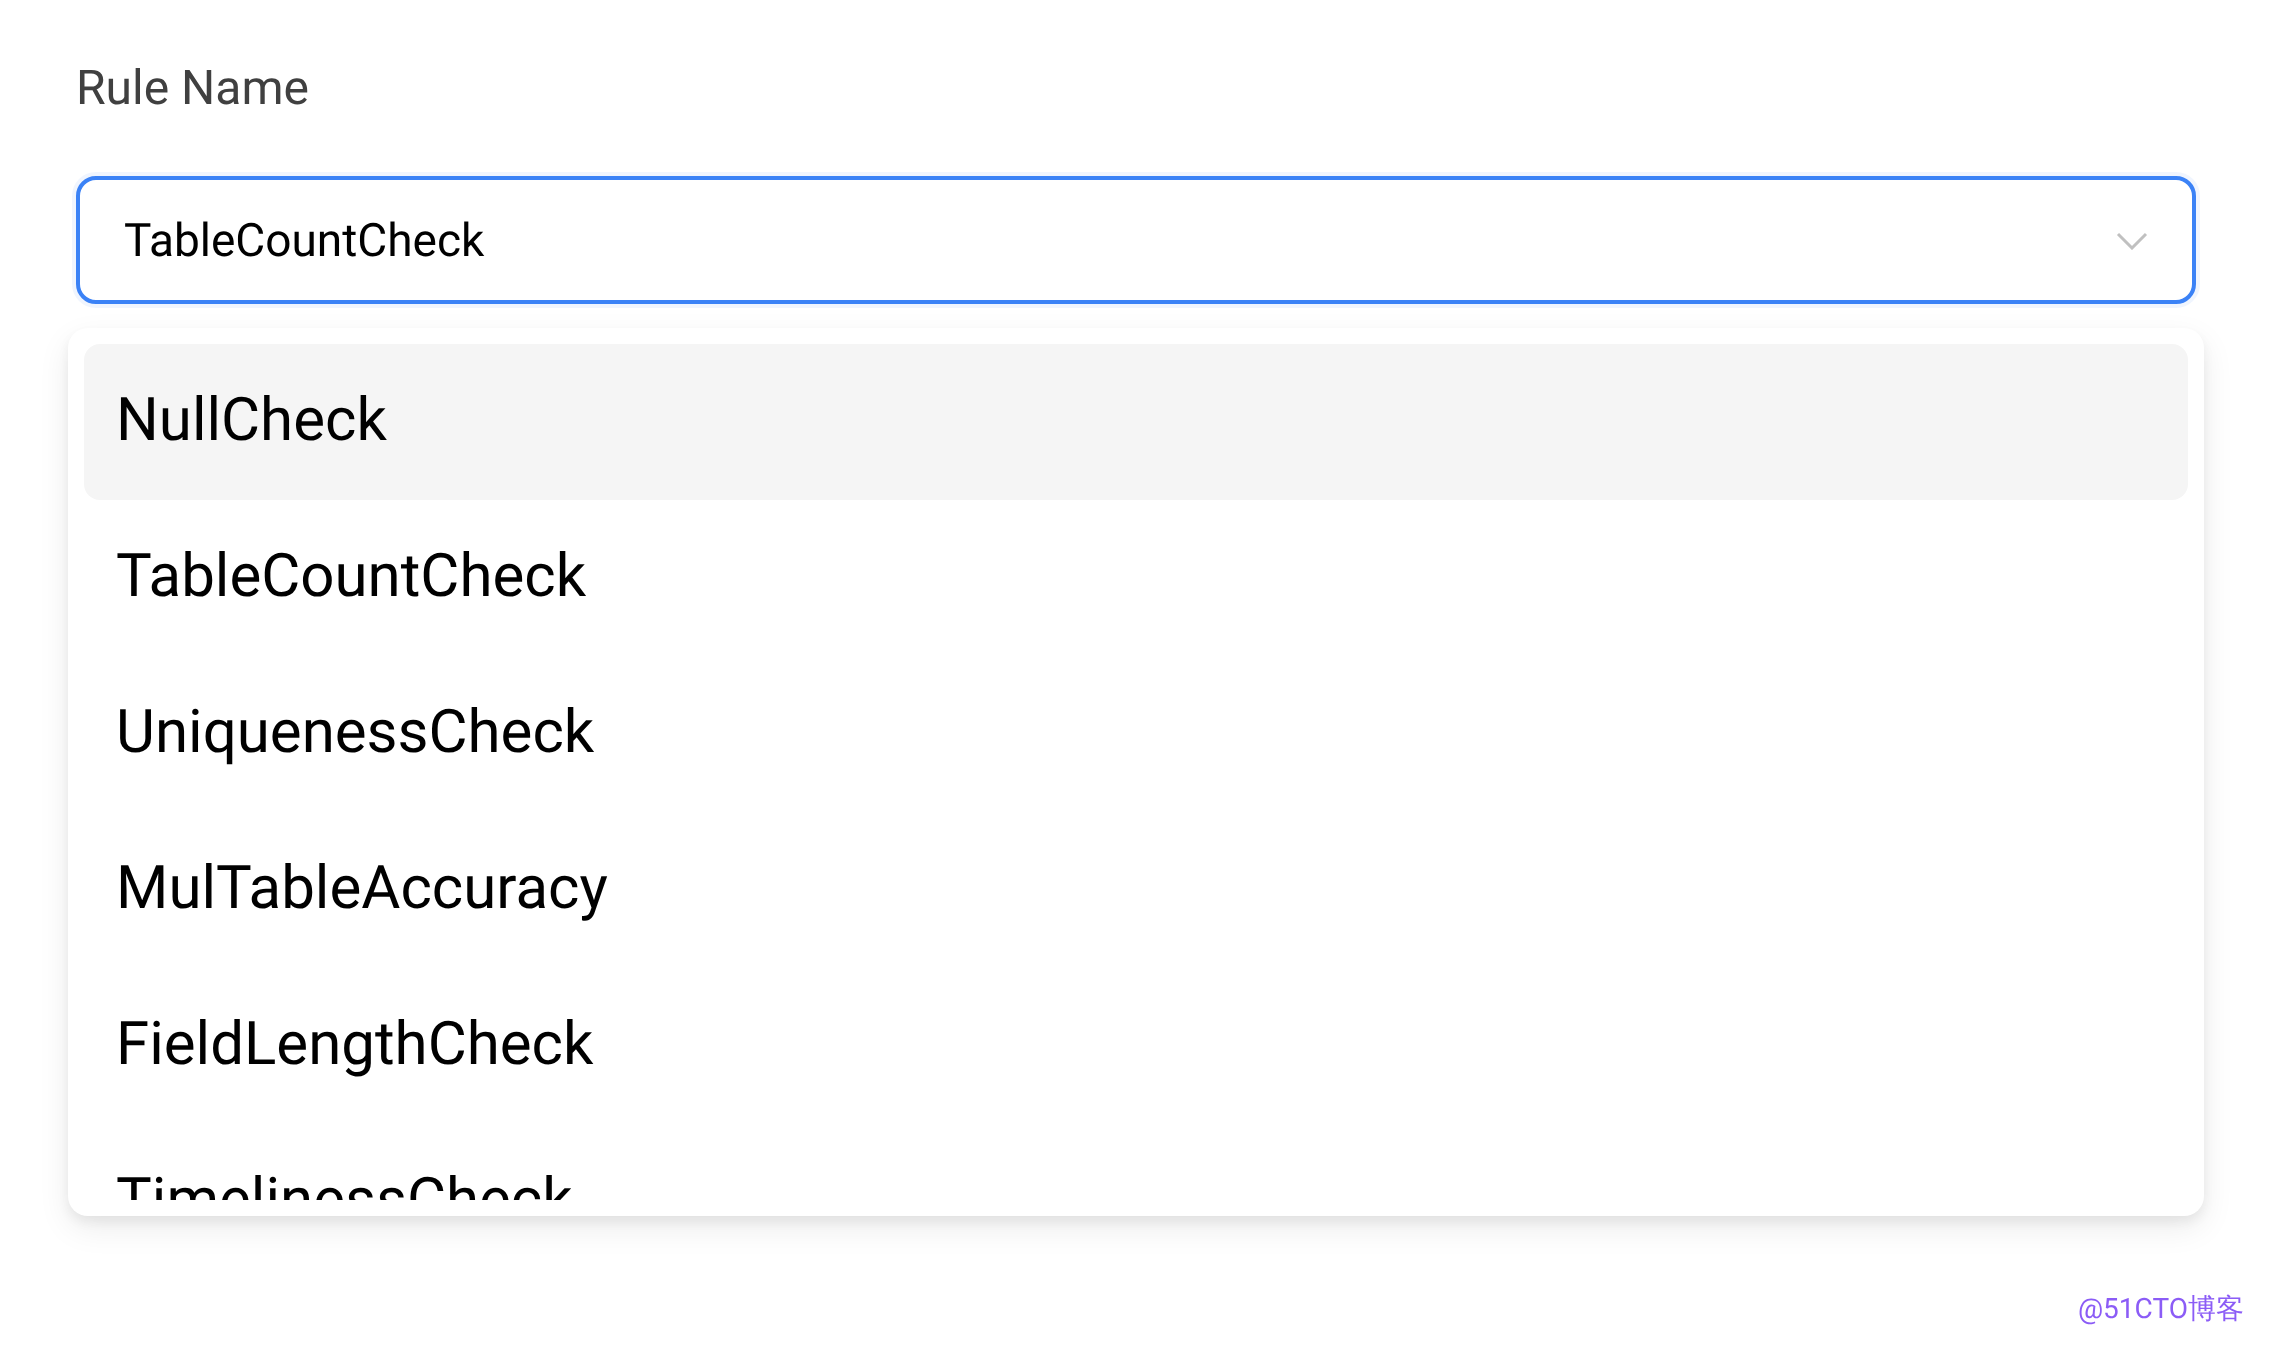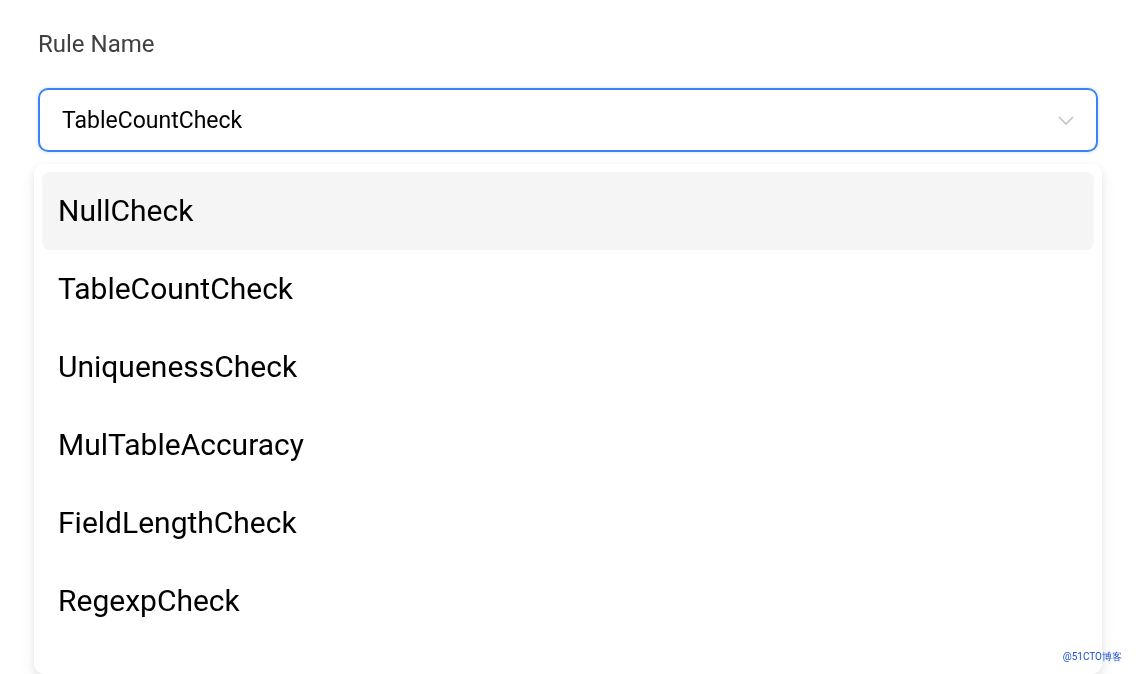--- a/index.html
+++ b/index.html
@@ -83,22 +83,22 @@
       margin-bottom: -40px;
     }
     .dropdown-clip {
       max-height: 494px;
       overflow: hidden;
     }
     .watermark {
       position: absolute;
       bottom: 10px;
       right: 14px;
-      font-size: 10px;
-      color: #1d4ed8;
+      font-size: 14px;
+      color: #8b5cf6;
     }
   </style>
 </head>
 <body>
 
 <label class="form-label">Rule Name</label>
 
 <div class="select-container">
   <div class="select-box">
     <span class="select-value">TableCountCheck</span>
@@ -109,19 +109,18 @@
     </span>
   </div>
 
   <div class="dropdown-panel">
     <div class="dropdown-clip">
       <div class="dropdown-option highlighted">NullCheck</div>
       <div class="dropdown-option">TableCountCheck</div>
       <div class="dropdown-option">UniquenessCheck</div>
       <div class="dropdown-option">MulTableAccuracy</div>
       <div class="dropdown-option">FieldLengthCheck</div>
-      <div class="dropdown-option">RegexpCheck</div>
       <div class="dropdown-option">TimelinessCheck</div>
     </div>
   </div>
 </div>
 
 <div class="watermark">@51CTO博客</div>
 
 </body></html>

